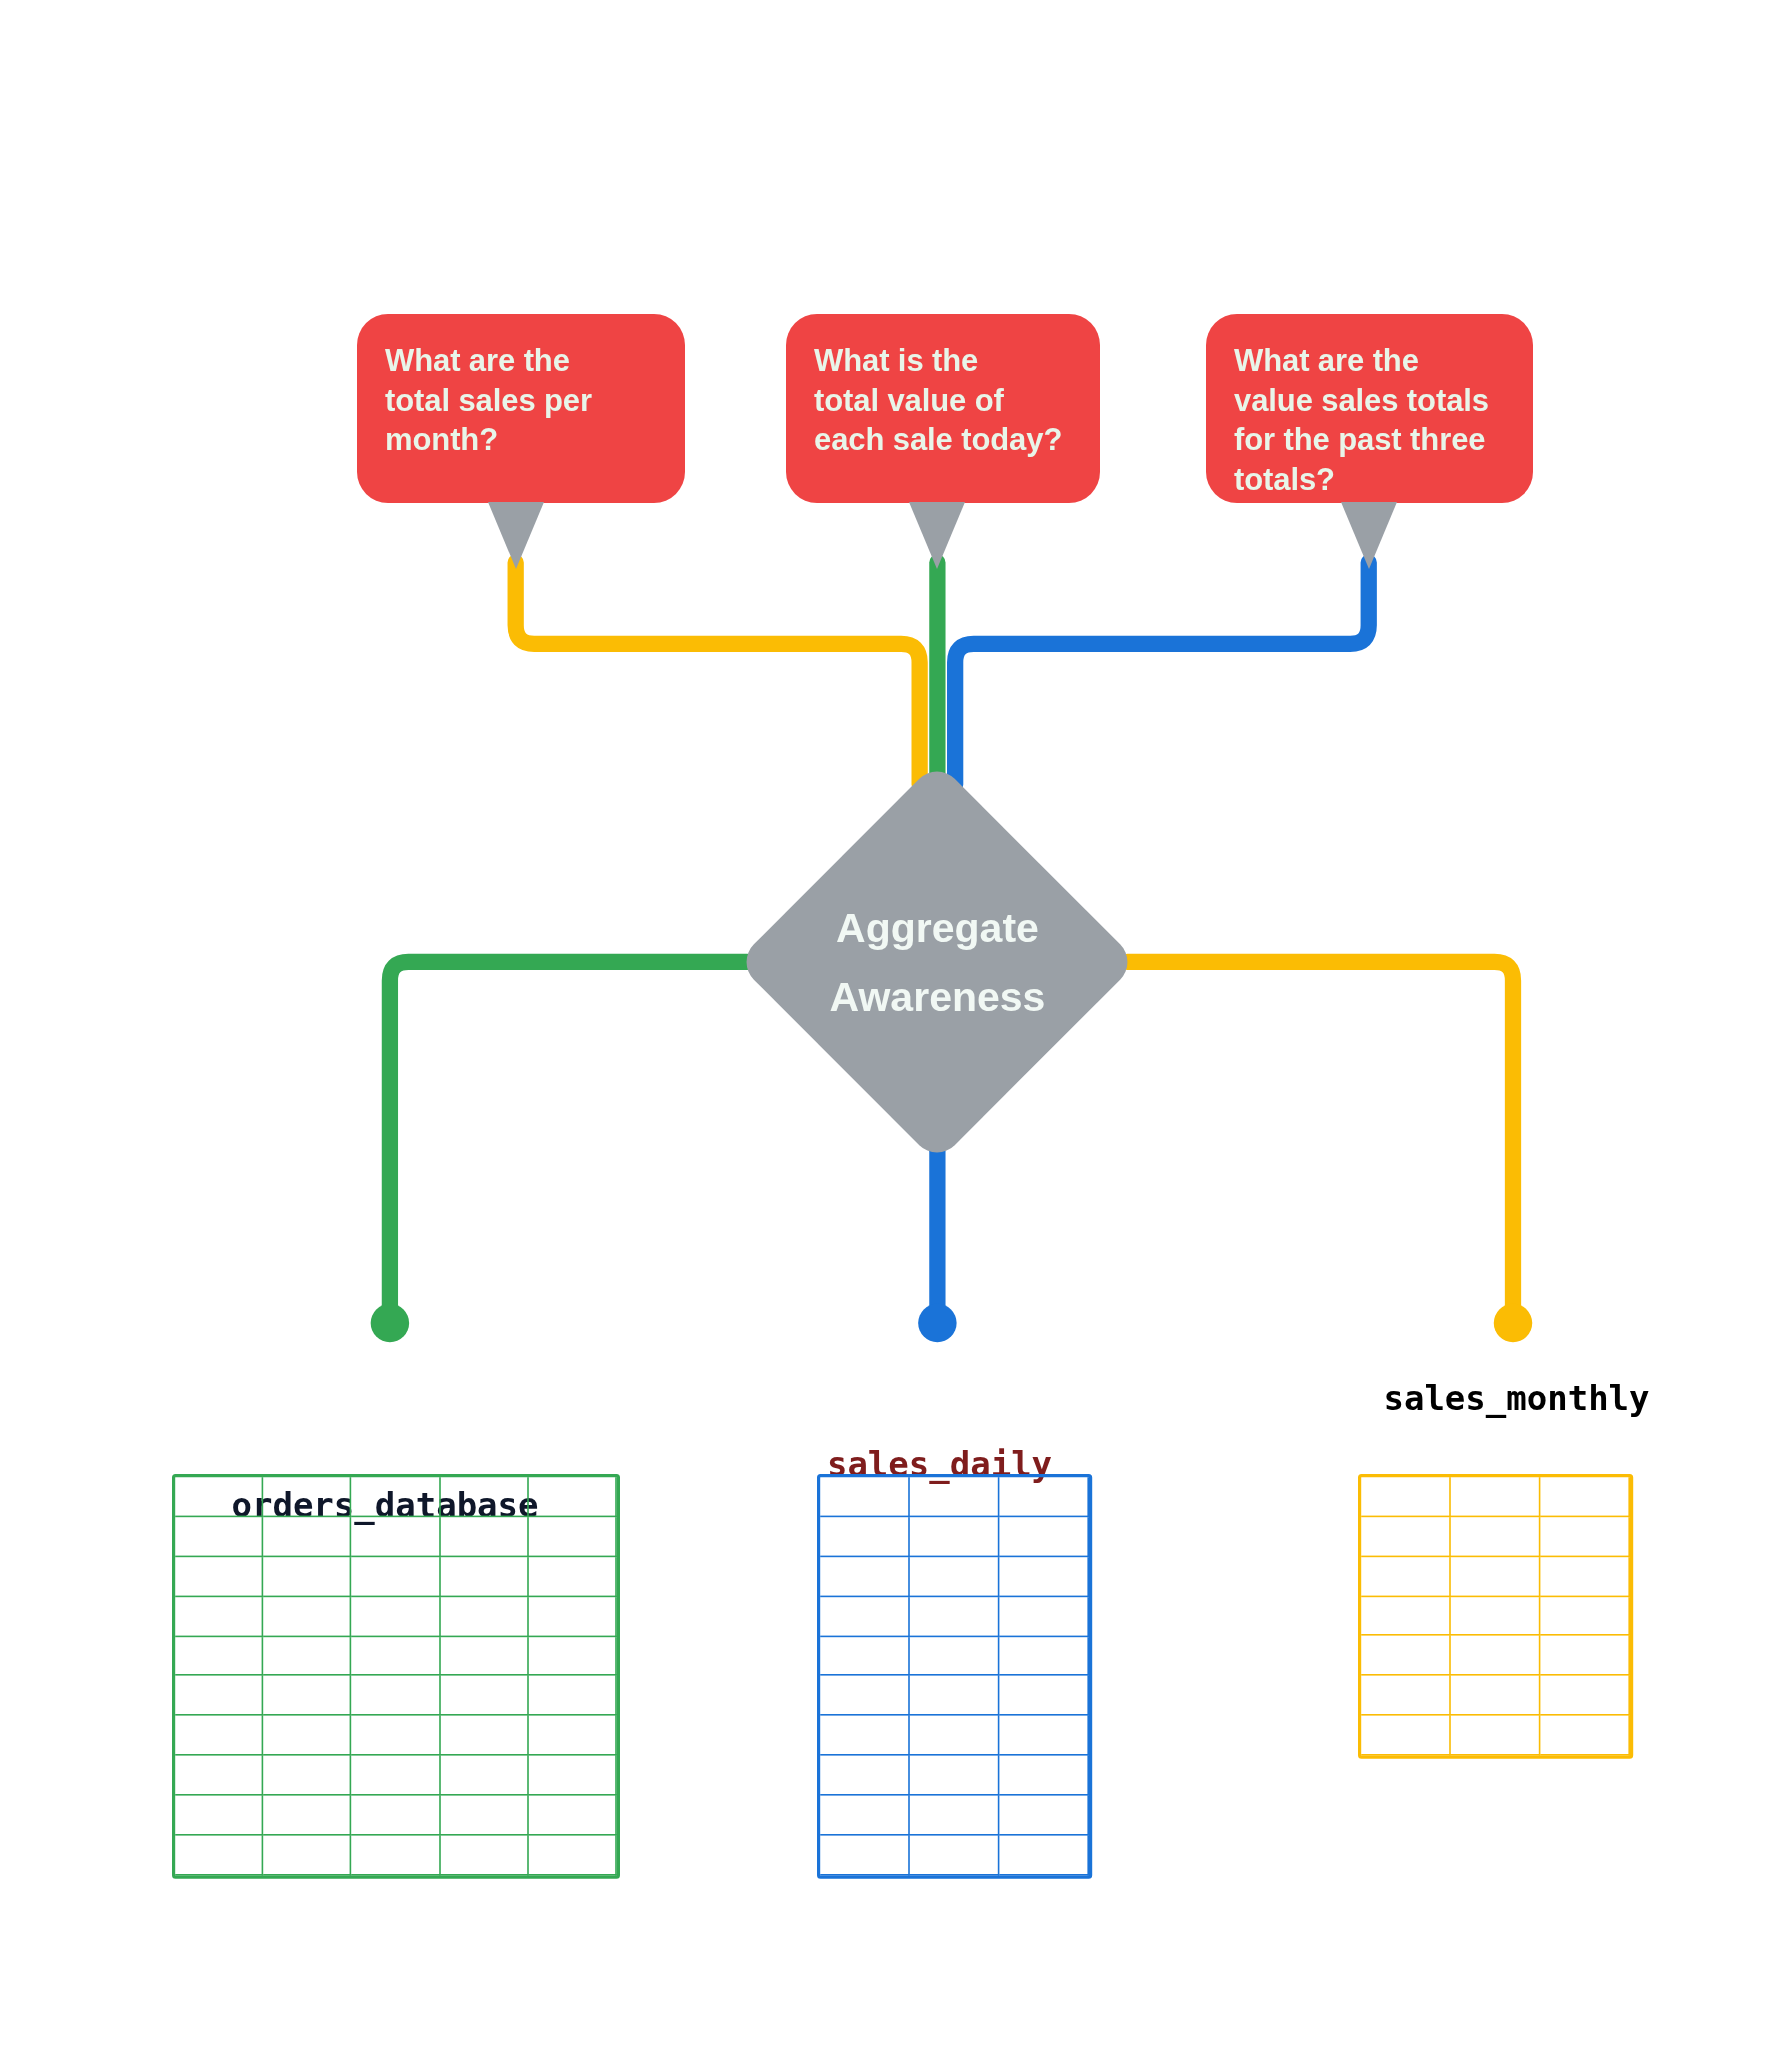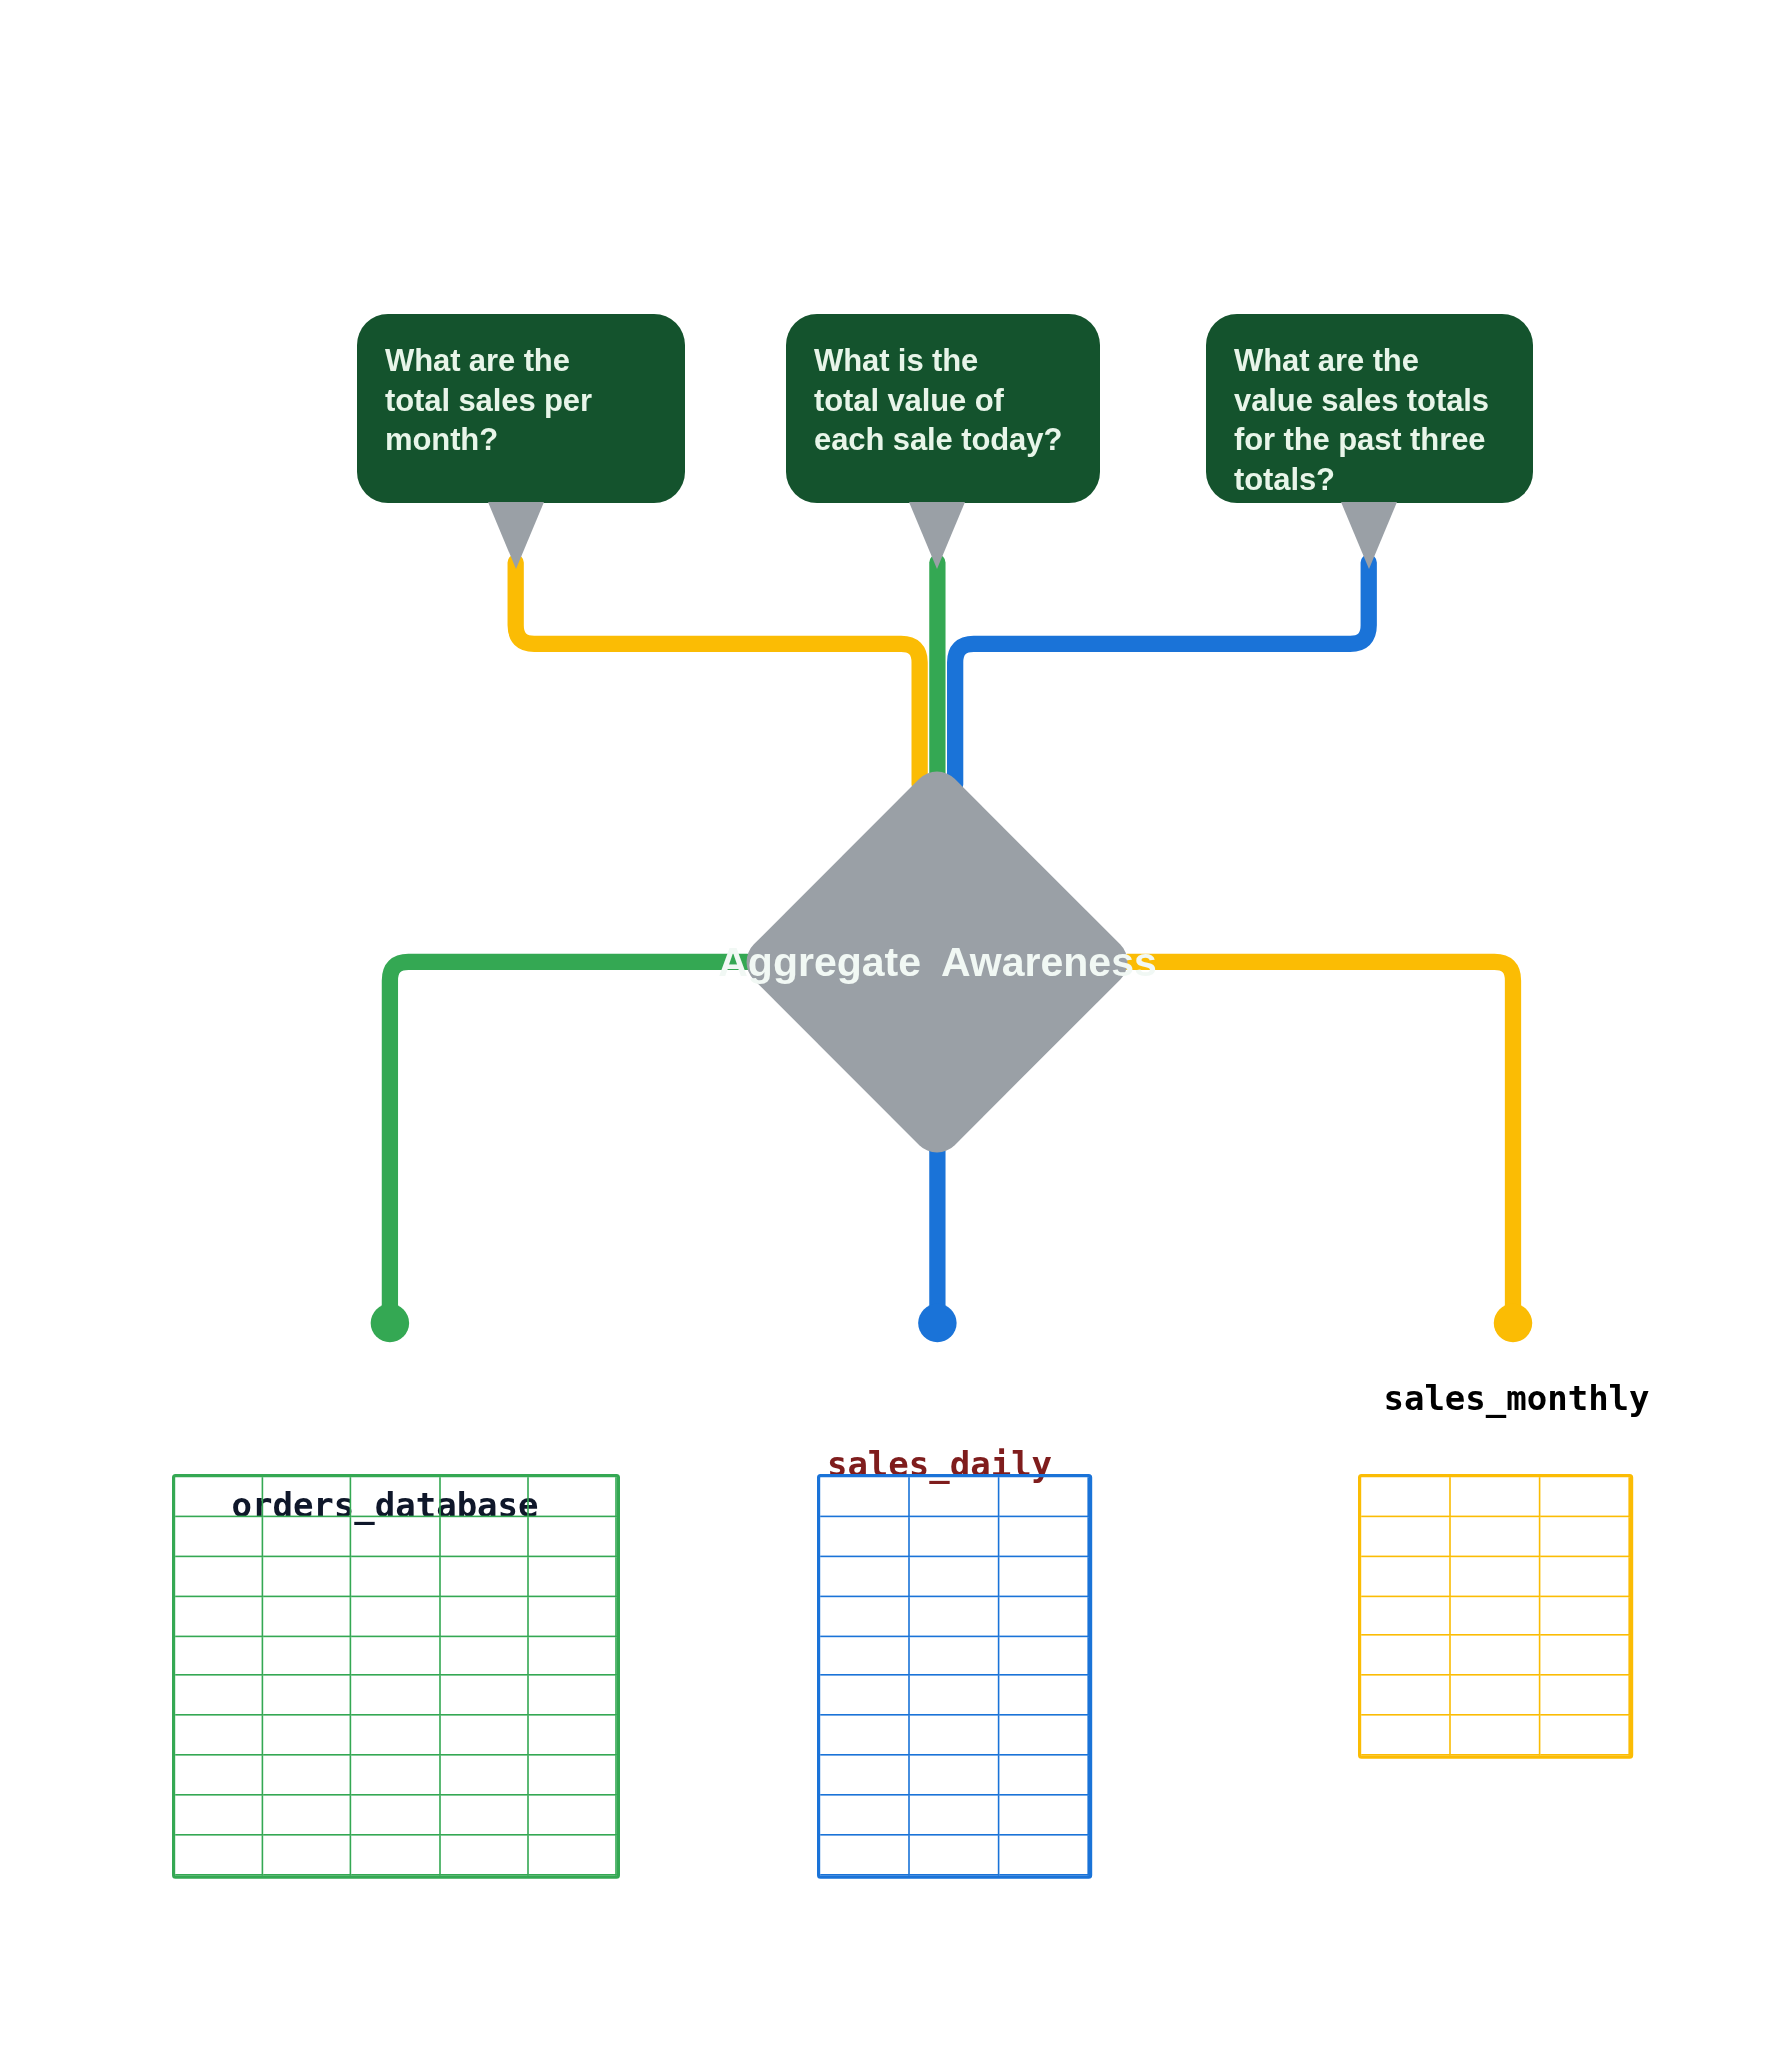--- a/index.html
+++ b/index.html
@@ -24,21 +24,21 @@
     position: absolute;
     top: 0;
     left: 0;
     width: 1786px;
     height: 2046px;
   }
   
   .bubble {
     position: absolute;
     box-sizing: border-box;
-    background: #14532d;
+    background: #ef4444;
     border-radius: 31px;
     color: #e8f5e9;
     font-weight: bold;
     font-size: 31px;
     line-height: 1.28;
     padding: 27px 28px 30px 28px;
     letter-spacing: -0.1px;
   }
   .bubble-tail {
     position: absolute;
@@ -73,21 +73,21 @@
     border-radius: 25px;
     transform: rotate(45deg);
   }
   #diamond-label {
     position: absolute;
     left: 0;
     top: 0;
     width: 401px;
     height: 401px;
     display: flex;
-    flex-direction: row;
+    flex-direction: column;
     align-items: center;
     justify-content: center;
     color: #f1f8f4;
     font-weight: bold;
     font-size: 41px;
     line-height: 1.18;
     text-align: center;
     pointer-events: none;
     gap: 20px;
   }

